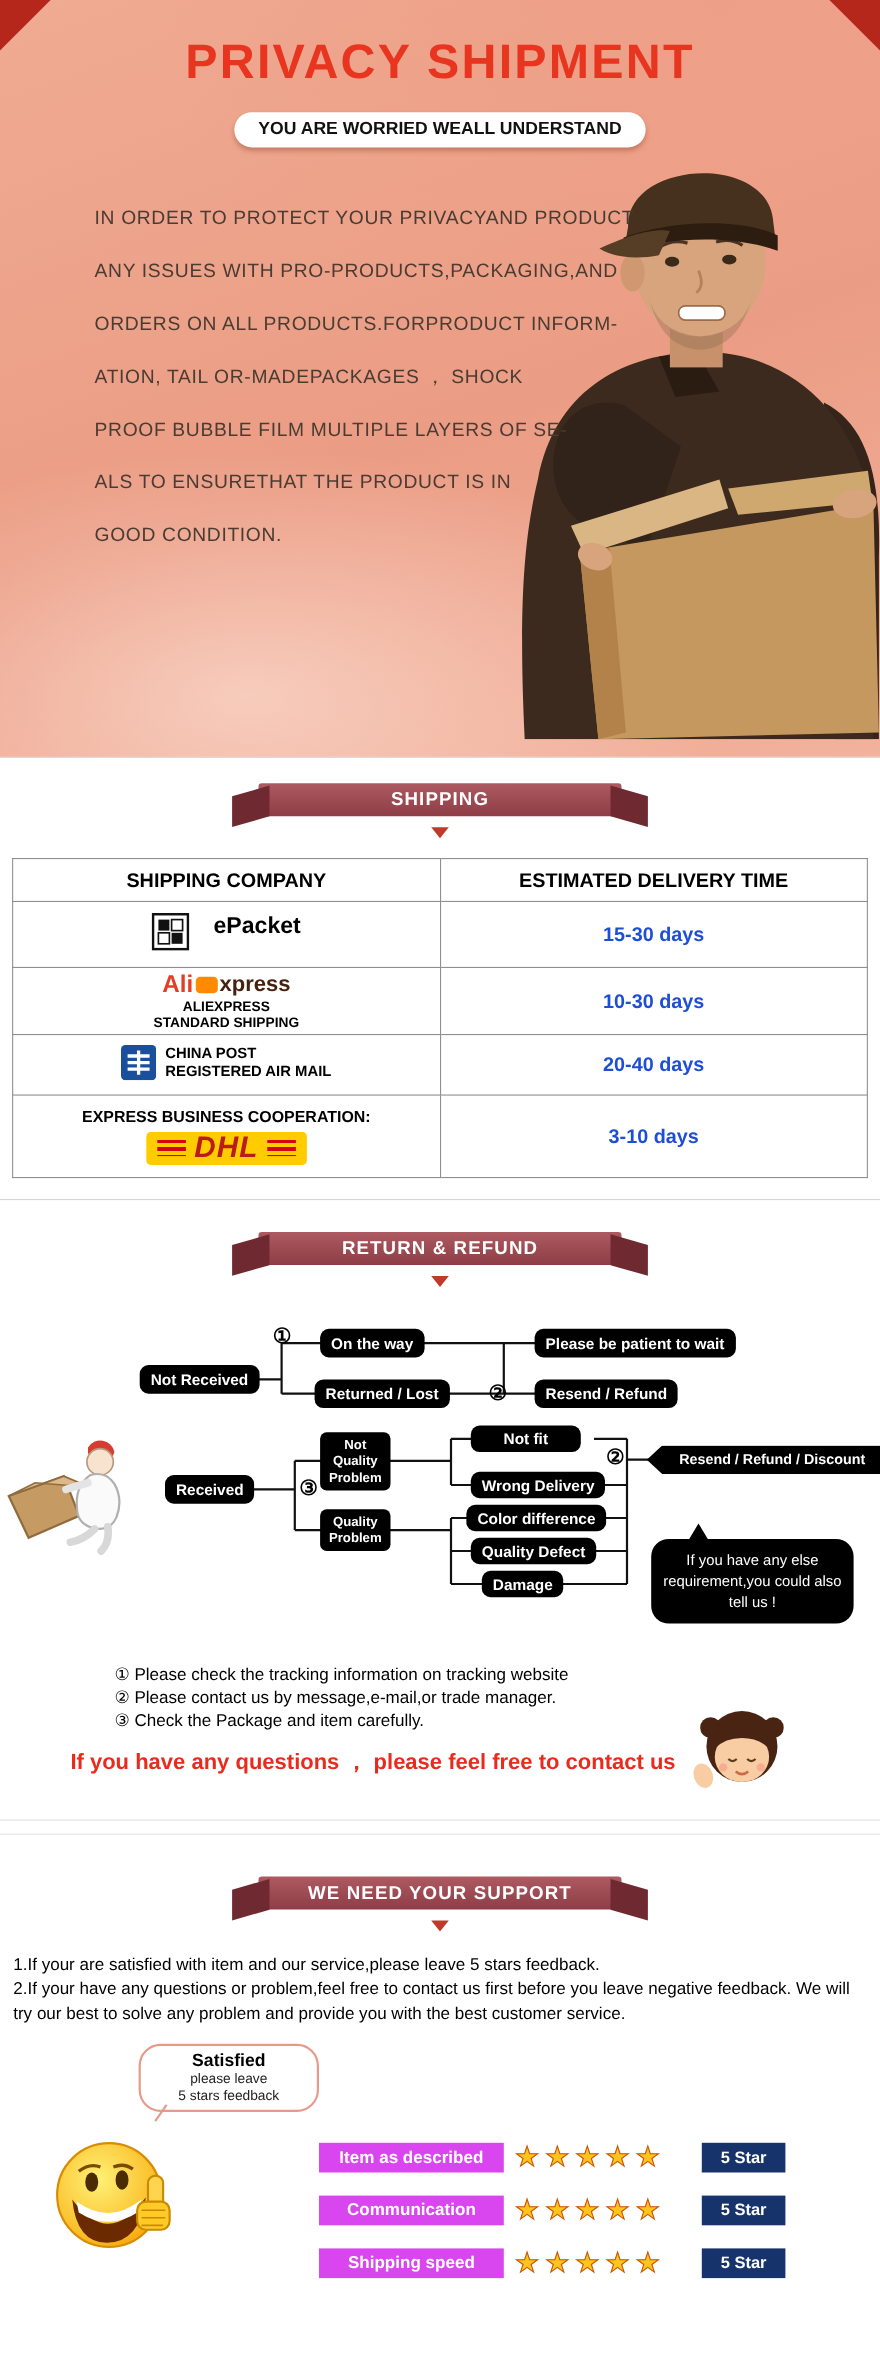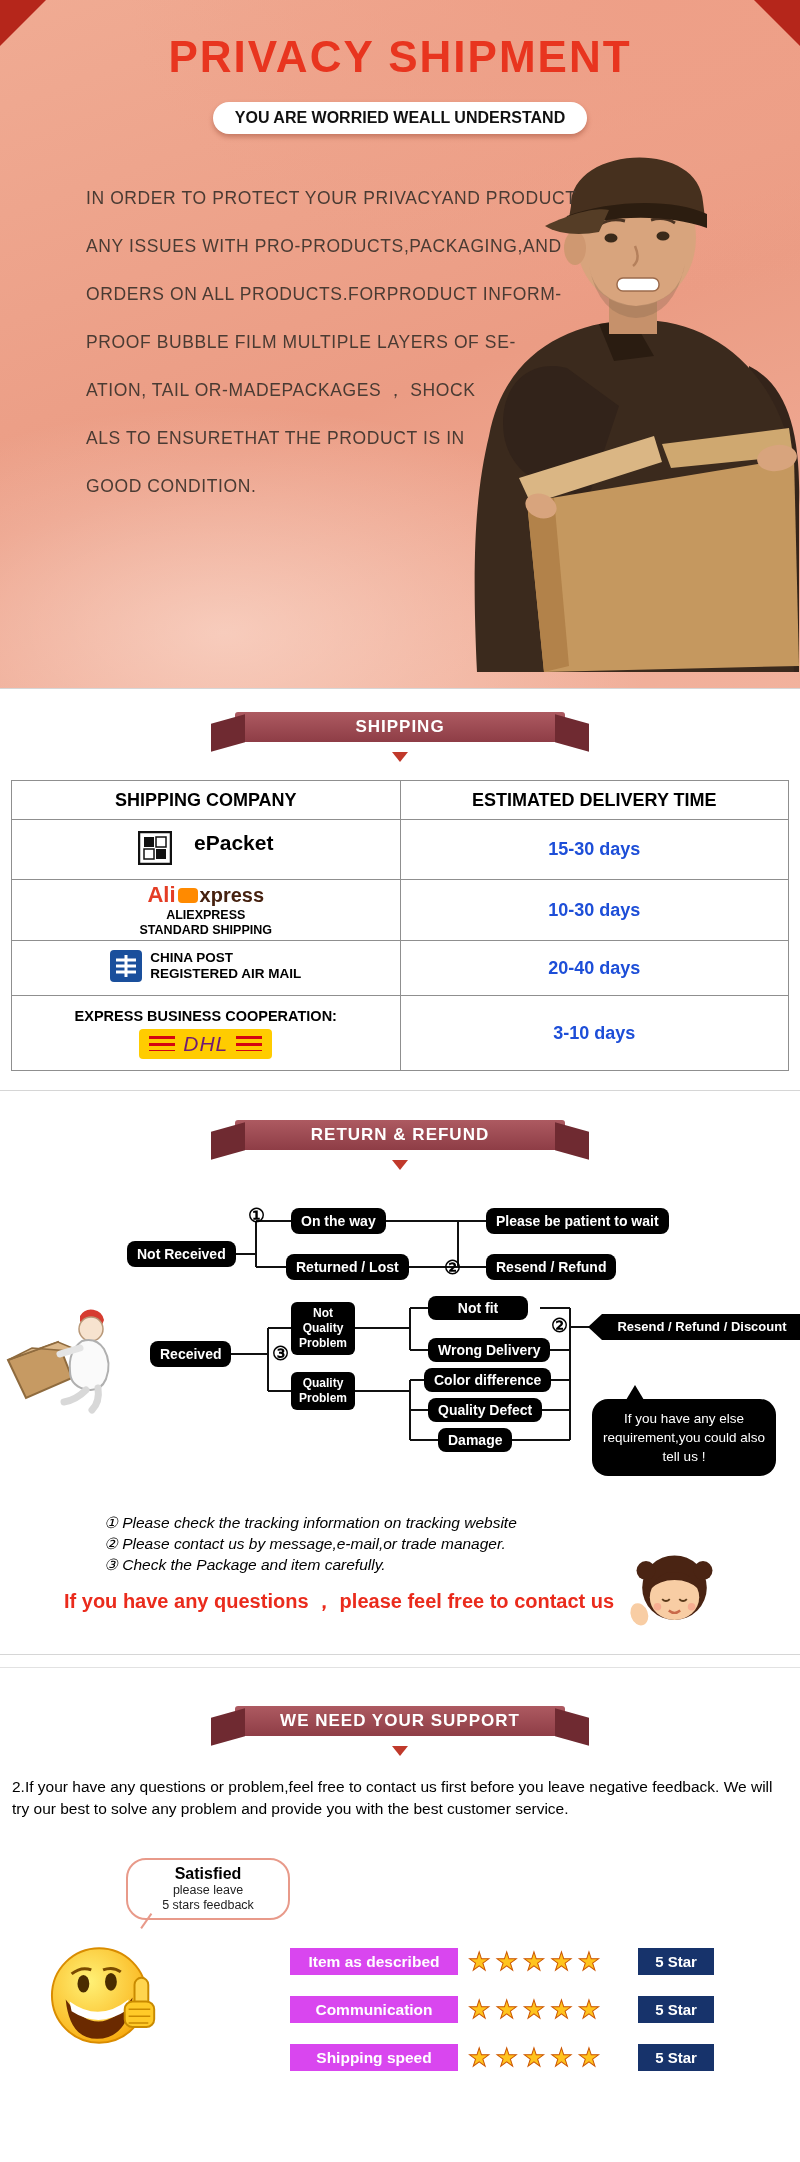--- a/index.html
+++ b/index.html
@@ -53,21 +53,21 @@
   .ali-box{display:inline-block;width:20px;height:15px;background:#ff8a00;border-radius:4px;margin:0 2px;}
   .ali-x{color:#46210f;font-weight:800;font-size:20px;}
   .small-lines{font-size:12.5px;font-weight:bold;line-height:15px;color:#000;}
   .cp-row{display:inline-flex;align-items:center;gap:8px;}
   .cp-lines{font-size:13.5px;font-weight:bold;line-height:16px;text-align:left;color:#000;}
   .dhl-label{font-size:14.5px;font-weight:bold;color:#000;}
   .dhl-badge{display:inline-flex;align-items:center;background:#ffcc00;border-radius:4px;
     height:30px;padding:0 10px;margin-top:5px;}
   .dhl-stripes{width:26px;height:15px;
     background:repeating-linear-gradient(to bottom,#d40511 0 3px,#ffcc00 3px 7px);}
-  .dhl-text{font-style:italic;font-weight:400;font-size:21px;color:#701a75;margin:0 8px;letter-spacing:1px;}
+  .dhl-text{font-style:italic;font-weight:700;font-size:27px;color:#b91c1c;margin:0 8px;letter-spacing:1px;}
 
   
   .returns{position:relative;height:556px;box-sizing:border-box;padding-top:22px;background:#fff;}
   .flow{position:absolute;left:0;top:96px;width:800px;height:312px;}
   .flow-lines{position:absolute;inset:0;z-index:1;}
   .fpill,.fbox,.cnum{position:absolute;z-index:2;}
   .fpill{background:#000;color:#fff;font-size:14px;font-weight:bold;height:26px;line-height:26px;
     padding:0 10px;border-radius:8px;white-space:nowrap;text-align:center;}
   .fbox{background:#000;color:#fff;font-size:12px;font-weight:bold;width:58px;line-height:15px;
     padding:4px 3px;border-radius:6px;text-align:center;}
@@ -86,21 +86,21 @@
   .p-defect{left:428px;top:204px;height:24px;line-height:24px;}
   .p-damage{left:438px;top:234px;height:24px;line-height:24px;}
   .p-discount{left:588px;top:120px;width:192px;font-size:13px;border-radius:0;
     padding:0 6px 0 18px;clip-path:polygon(0 50%,14px 0,100% 0,100% 100%,14px 100%);}
   .n1{left:248px;top:12px;}.n2a{left:444px;top:64px;}.n3{left:272px;top:150px;}.n2b{left:551px;top:122px;}
   .flow-bubble{position:absolute;z-index:2;left:592px;top:205px;width:168px;background:#000;color:#fff;
     border-radius:16px;padding:10px 8px;font-size:13.5px;line-height:19px;text-align:center;}
   .flow-bubble::before{content:"";position:absolute;left:34px;top:-14px;width:0;height:0;
     border-left:9px solid transparent;border-right:9px solid transparent;border-bottom:15px solid #000;}
   .carrier{position:absolute;left:2px;top:92px;width:140px;height:140px;z-index:2;}
-  .notes{position:absolute;left:104px;top:414px;font-size:15.5px;line-height:21px;color:#000;font-style:italic;}
+  .notes{position:absolute;left:104px;top:414px;font-size:15.5px;line-height:21px;color:#000;}
   .contact{position:absolute;left:64px;top:490px;color:#ea2b1c;font-size:20px;font-weight:bold;}
   .girl{position:absolute;right:78px;top:446px;width:95px;height:95px;z-index:2;}
 
   
   .support{position:relative;height:494px;box-sizing:border-box;padding-top:38px;background:#fff;}
   .support-text{margin:20px 0 0 12px;font-size:15.5px;line-height:22px;color:#000;width:782px;}
   .sat-bubble{position:absolute;left:126px;top:190px;width:152px;border:2px solid #e89a8a;
     border-radius:20px;text-align:center;padding:5px 4px;background:#fff;}
   .sat-bubble::after{content:"";position:absolute;left:16px;bottom:-16px;width:14px;height:18px;
     border-left:2px solid #e89a8a;transform:rotate(35deg);}
@@ -150,22 +150,22 @@
       <ellipse cx="328" cy="352" rx="20" ry="13" fill="#d8a47d" transform="rotate(-8 328 352)"></ellipse>
       <ellipse cx="92" cy="400" rx="16" ry="12" fill="#d8a47d" transform="rotate(20 92 400)"></ellipse>
     </svg>
 
     <h1 class="privacy-title">PRIVACY SHIPMENT</h1>
     <div class="privacy-pill">YOU ARE WORRIED WEALL UNDERSTAND</div>
     <div class="privacy-body">
       <div class="pline">IN ORDER TO PROTECT YOUR PRIVACYAND PRODUCT</div>
       <div class="pline">ANY ISSUES WITH PRO-PRODUCTS,PACKAGING,AND</div>
       <div class="pline">ORDERS ON ALL PRODUCTS.FORPRODUCT INFORM-</div>
+      <div class="pline">ATION, TAIL OR-MADEPACKAGES ，  SHOCK</div>
       <div class="pline">PROOF BUBBLE FILM MULTIPLE LAYERS OF SE-</div>
-      <div class="pline">ATION, TAIL OR-MADEPACKAGES ，  SHOCK</div>
       <div class="pline">ALS TO ENSURETHAT THE PRODUCT IS IN</div>
       <div class="pline">GOOD CONDITION.</div>
     </div>
   </section>
 
   <div class="sep s1"></div>
 
   <section class="shipping">
     <div class="ribbon">SHIPPING</div>
     <div class="down-arrow"></div>
@@ -307,20 +307,21 @@
     </svg>
   </section>
 
   <div class="sep s3"></div>
 
   <section class="support">
     <div class="ribbon">WE NEED YOUR SUPPORT</div>
     <div class="down-arrow"></div>
 
     <div class="support-text">
+      <div>1.If your are satisfied with item and our service,please leave 5 stars feedback.</div>
       <div>2.If your have any questions or problem,feel free to contact us first before you leave negative feedback. We will try our best to solve any problem and provide you with the best customer service.</div>
     </div>
 
     <div class="sat-bubble">
       <div class="sat-title">Satisfied</div>
       <div class="sat-line">please leave</div>
       <div class="sat-line">5 stars feedback</div>
     </div>
 
     <svg class="smiley" viewBox="0 0 120 125">

